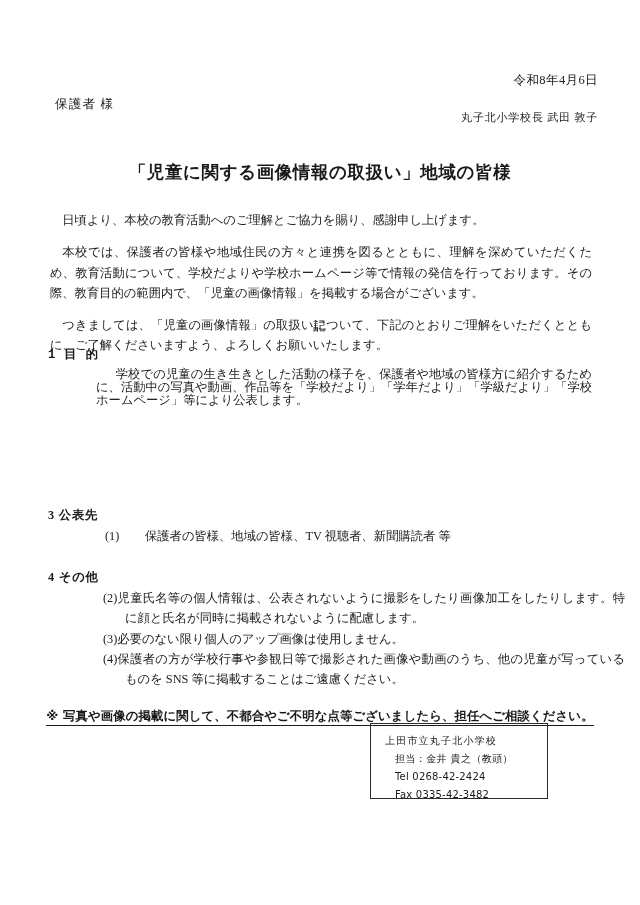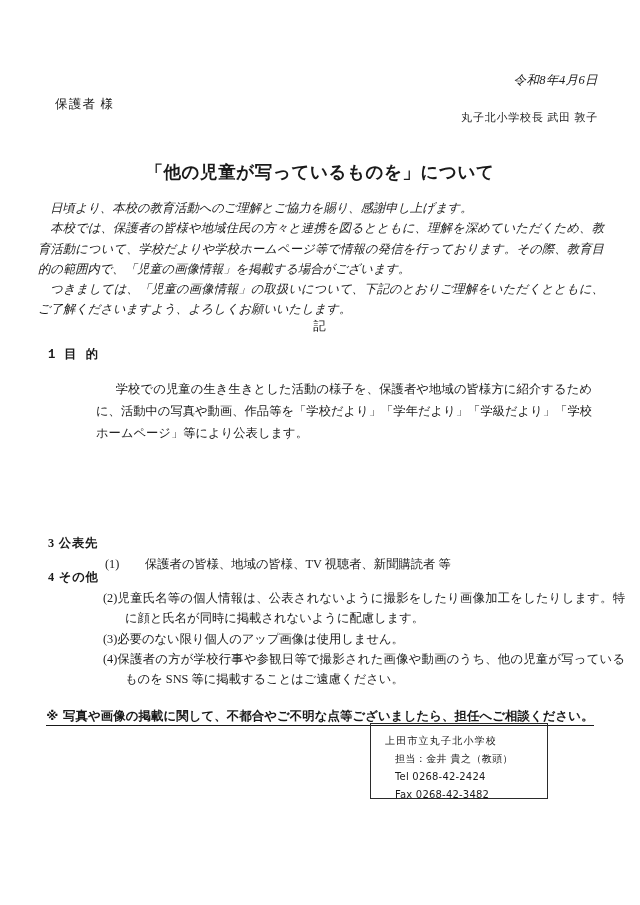--- a/index.html
+++ b/index.html
@@ -24,21 +24,20 @@
   }
 
   
   .date-line {
     position: absolute;
     top: 72px;
     right: 42px;
     font-size: 12.5px;
     letter-spacing: 0.4px;
     white-space: nowrap;
-    font-style: italic;
   }
   .addressee {
     position: absolute;
     top: 96px;
     left: 55px;
     font-size: 12.5px;
     letter-spacing: 1.2px;
     white-space: nowrap;
   }
   .sender {
@@ -68,23 +67,22 @@
     position: absolute;
     top: 198px;
     left: 38px;
     width: 566px;
     font-size: 12.3px;
     line-height: 20.3px;
     text-align: justify;
     text-justify: inter-character;
   }
   .intro p {
-    margin: 0;
+    margin: 12px;
     text-indent: 1em;
-    font-style: italic;
   }
 
   
   .ki {
     position: absolute;
     top: 318px;
     left: 0;
     width: 640px;
     text-align: center;
     font-size: 12.5px;
@@ -98,22 +96,22 @@
     width: 566px;
     font-size: 12.3px;
   }
   .sec-head {
     font-weight: 600;
     letter-spacing: 0.8px;
     line-height: 18px;
     white-space: nowrap;
   }
   .sec-body {
-    margin-top: 15px;
-    line-height: 22px;
+    margin-top: 5px;
+    line-height: 13px;
   }
 
   
   .prose-indent {
     margin-left: 48px;
     width: 496px;
     text-indent: 1.6em;
     text-align: justify;
     text-justify: inter-character;
   }
@@ -190,37 +188,37 @@
 </style>
 </head>
 <body>
 
 <div class="page">
 
   <div class="date-line">令和8年4月6日</div>
   <div class="addressee">保護者 様</div>
   <div class="sender">丸子北小学校長 武田 敦子</div>
 
-  <div class="doc-title">「他の児童が写っているものを」について</div>
+  <div class="doc-title">「児童に関する画像情報の取扱い」地域の皆様</div>
 
   <div class="intro">
     <p>日頃より、本校の教育活動へのご理解とご協力を賜り、感謝申し上げます。</p>
     <p>本校では、保護者の皆様や地域住民の方々と連携を図るとともに、理解を深めていただくため、教育活動について、学校だよりや学校ホームページ等で情報の発信を行っております。その際、教育目的の範囲内で、「児童の画像情報」を掲載する場合がございます。</p>
     <p>つきましては、「児童の画像情報」の取扱いについて、下記のとおりご理解をいただくとともに、ご了解くださいますよう、よろしくお願いいたします。</p>
   </div>
 
   <div class="ki">記</div>
 
   <div class="section" style="top:346px;font-family:Liberation Mono, monospace;">
     <div class="sec-head">1 目 的</div>
     <div class="sec-body prose-indent">学校での児童の生き生きとした活動の様子を、保護者や地域の皆様方に紹介するために、活動中の写真や動画、作品等を「学校だより」「学年だより」「学級だより」「学校ホームページ」等により公表します。</div>
   </div>
 
 
-  <div class="section" style="top:506px;margin-top:28px;">
+  <div class="section" style="top:506px;">
     <div class="sec-head">3 公表先</div>
     <ul class="item-list list-wide">
       <li>
         <span class="num">(1)</span><span>保護者の皆様、地域の皆様、TV 視聴者、新聞購読者 等</span>
       </li>
     </ul>
   </div>
 
   <div class="section" style="top:568px;">
     <div class="sec-head">4 その他</div>
@@ -238,16 +236,16 @@
   </div>
 
   <div class="note">
     <span>※ 写真や画像の掲載に関して、不都合やご不明な点等ございましたら、担任へご相談ください。</span>
   </div>
 
   <div class="contact-box">
     <div class="contact-school">上田市立丸子北小学校</div>
     <div class="contact-person">担当：金井 貴之（教頭）</div>
     <div class="contact-tel">Tel 0268-42-2424</div>
-    <div class="contact-fax">Fax 0268-42-3482</div>
+    <div class="contact-fax">Fax 0335-42-3482</div>
   </div>
 
 </div>
 
 </body></html>

